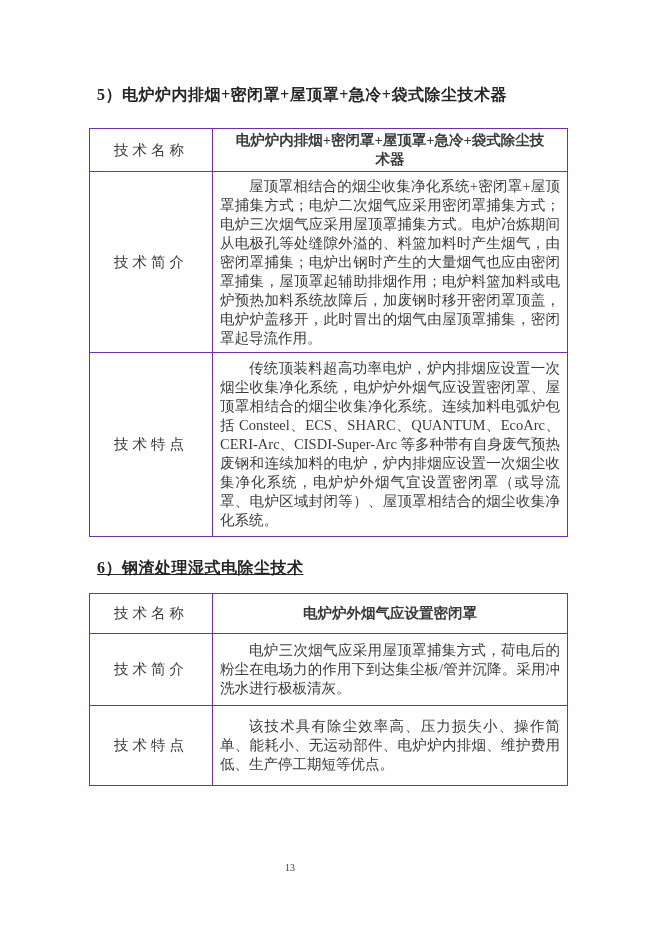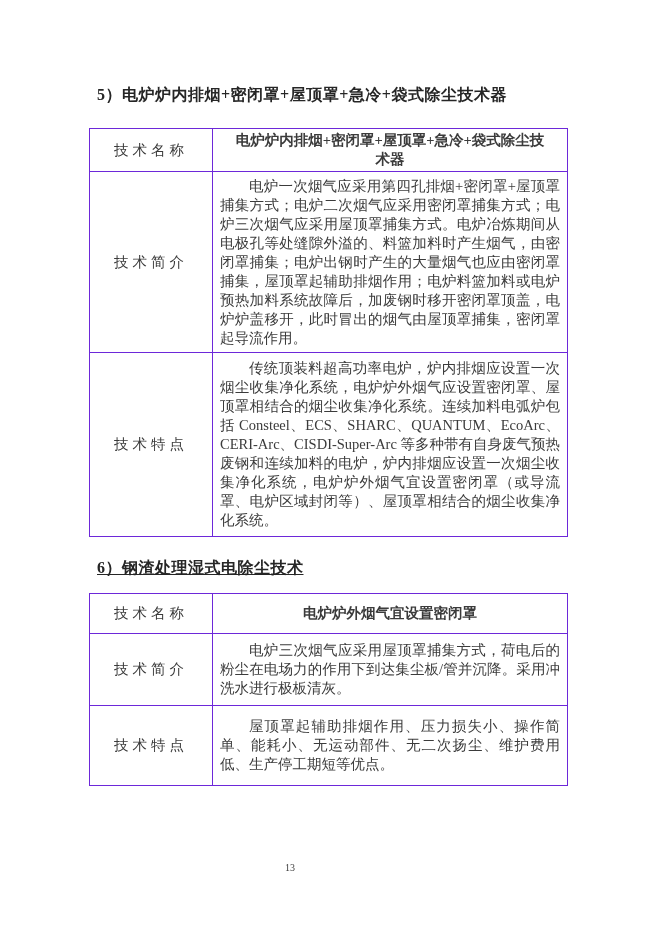--- a/index.html
+++ b/index.html
@@ -96,43 +96,43 @@
   <div class="section-heading" id="heading-5">5）电炉炉内排烟+密闭罩+屋顶罩+急冷+袋式除尘技术器</div>
 
   <table class="spec-table" id="table-1">
     <tbody>
       <tr class="r-name">
         <td class="label-cell">技术名称</td>
         <td class="value-center">电炉炉内排烟+密闭罩+屋顶罩+急冷+袋式除尘技术器</td>
       </tr>
       <tr class="r-intro">
         <td class="label-cell">技术简介</td>
-        <td class="value-para">电炉一次烟气应采用第四孔排烟+密闭罩+屋顶罩捕集方式；电炉二次烟气应采用密闭罩捕集方式；电炉三次烟气应采用屋顶罩捕集方式。电炉冶炼期间从电极孔等处缝隙外溢的、料篮加料时产生烟气，由密闭罩捕集；电炉出钢时产生的大量烟气也应由密闭罩捕集，屋顶罩起辅助排烟作用；电炉料篮加料或电炉预热加料系统故障后，加废钢时移开密闭罩顶盖，电炉炉盖移开，此时冒出的烟气由屋顶罩捕集，密闭罩起导流作用。</td>
+        <td class="value-para">屋顶罩相结合的烟尘收集净化系统+密闭罩+屋顶罩捕集方式；电炉二次烟气应采用密闭罩捕集方式；电炉三次烟气应采用屋顶罩捕集方式。电炉冶炼期间从电极孔等处缝隙外溢的、料篮加料时产生烟气，由密闭罩捕集；电炉出钢时产生的大量烟气也应由密闭罩捕集，屋顶罩起辅助排烟作用；电炉料篮加料或电炉预热加料系统故障后，加废钢时移开密闭罩顶盖，电炉炉盖移开，此时冒出的烟气由屋顶罩捕集，密闭罩起导流作用。</td>
       </tr>
       <tr class="r-feat">
         <td class="label-cell">技术特点</td>
         <td class="value-para">传统顶装料超高功率电炉，炉内排烟应设置一次烟尘收集净化系统，电炉炉外烟气应设置密闭罩、屋顶罩相结合的烟尘收集净化系统。连续加料电弧炉包括 Consteel、ECS、SHARC、QUANTUM、EcoArc、CERI-Arc、CISDI-Super-Arc 等多种带有自身废气预热废钢和连续加料的电炉，炉内排烟应设置一次烟尘收集净化系统，电炉炉外烟气宜设置密闭罩（或导流罩、电炉区域封闭等）、屋顶罩相结合的烟尘收集净化系统。</td>
       </tr>
     </tbody>
   </table>
 
   <div class="section-heading" id="heading-6">6）钢渣处理湿式电除尘技术</div>
 
   <table class="spec-table" id="table-2">
     <tbody>
       <tr class="r-name">
         <td class="label-cell">技术名称</td>
-        <td class="value-center">电炉炉外烟气宜设置密闭罩</td>
+        <td class="value-center">电炉炉外烟气应设置密闭罩</td>
       </tr>
       <tr class="r-intro">
         <td class="label-cell">技术简介</td>
         <td class="value-para">电炉三次烟气应采用屋顶罩捕集方式，荷电后的粉尘在电场力的作用下到达集尘板/管并沉降。采用冲洗水进行极板清灰。</td>
       </tr>
       <tr class="r-feat">
         <td class="label-cell">技术特点</td>
-        <td class="value-para">屋顶罩起辅助排烟作用、压力损失小、操作简单、能耗小、无运动部件、无二次扬尘、维护费用低、生产停工期短等优点。</td>
+        <td class="value-para">该技术具有除尘效率高、压力损失小、操作简单、能耗小、无运动部件、电炉炉内排烟、维护费用低、生产停工期短等优点。</td>
       </tr>
     </tbody>
   </table>
 
   <div class="page-number">13</div>
 
 </div>
 
 </body></html>

